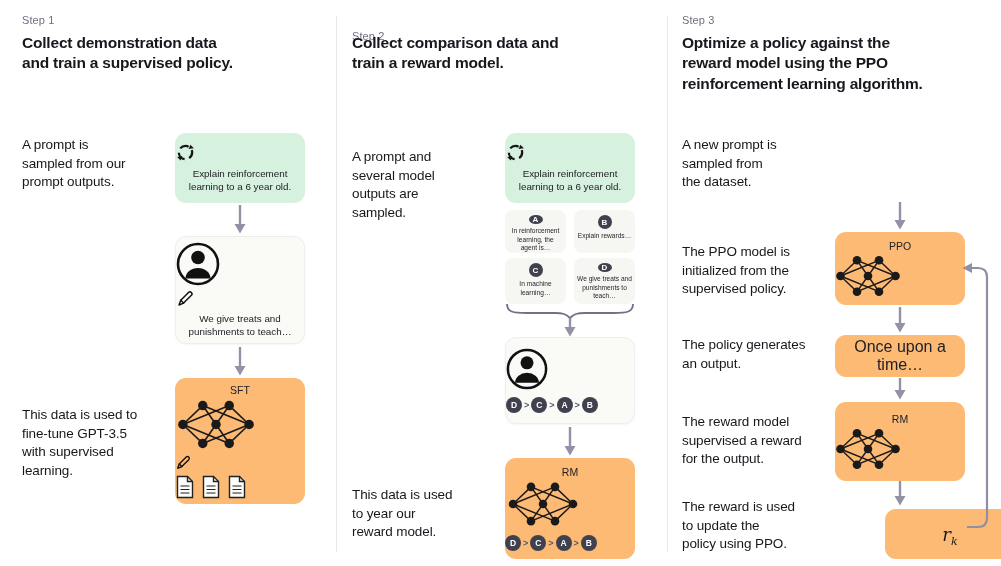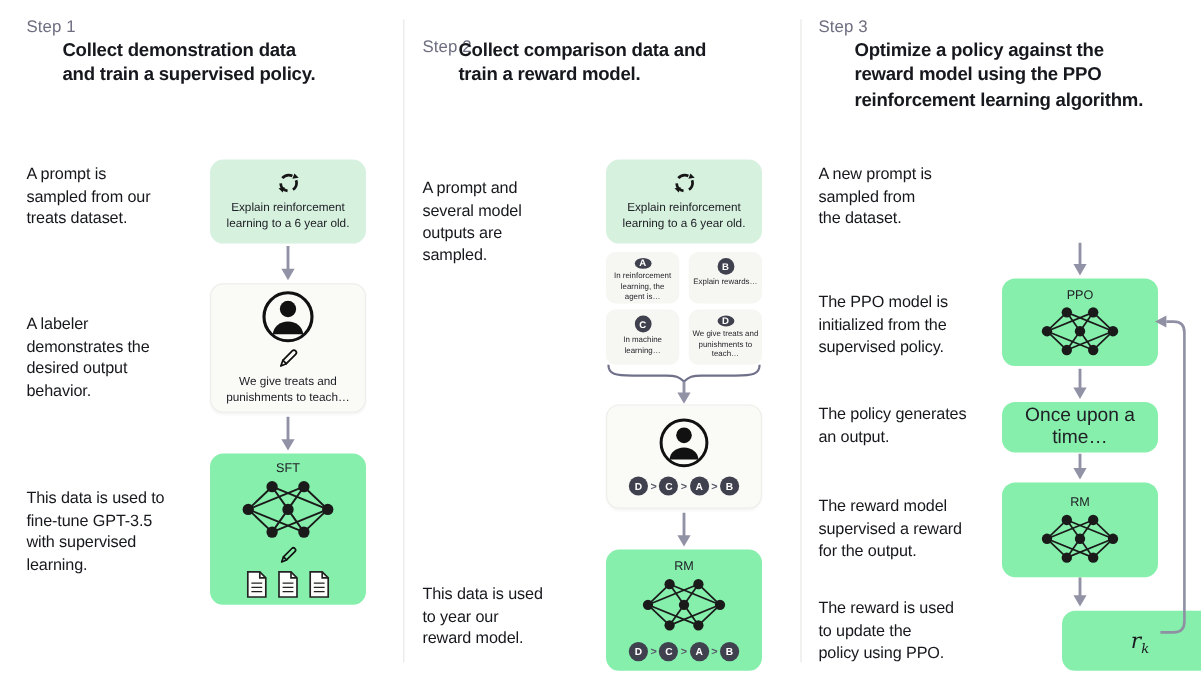--- a/index.html
+++ b/index.html
@@ -1,25 +1,25 @@
 <!DOCTYPE html>
 <html><head>
 <meta charset="utf-8">
 <style>
   * { margin:0; padding:0; box-sizing:border-box; }
   html,body { background:#ffffff; }
   body { font-family:"Liberation Sans", sans-serif; color:#1f2026; }
   .page { position:relative; width:1001px; height:566px; background:#fff; overflow:hidden; }
   .divider { position:absolute; top:16px; height:536px; width:1px; background:#e8e8e5; }
-  .step-label { position:absolute; font-size:14px; color:#6e6e80; letter-spacing:.1px; }
-  .title { position:absolute; font-size:15.5px; font-weight:bold; color:#17181d; line-height:1.32; white-space:pre-line; letter-spacing:-.2px;margin-left:30px; }
+  .step-label { position:absolute; font-size:11px; color:#6e6e80; letter-spacing:.1px; }
+  .title { position:absolute; font-size:15.5px; font-weight:bold; color:#17181d; line-height:1.32; white-space:pre-line; letter-spacing:-.2px; }
   .stage-text { position:absolute; font-size:13.5px; color:#17181d; line-height:1.38; white-space:pre-line; letter-spacing:-.1px; }
-  .box { position:absolute; width:130px; border-radius:11px; display:flex; flex-direction:column; align-items:center; justify-content:center; text-align:center; }
+  .box { position:absolute; width:130px; border-radius:11px; display:flex; flex-direction:column; justify-content:center; text-align:center; }
   .green { background:#d7f1df; }
-  .gray  { background:#86efac; }
+  .gray  { background:#fdba74; }
   .light { background:#fafaf7; border:1px solid #eeeeea; box-shadow:0 1px 2px rgba(0,0,0,.04); }
   .caption { font-size:9.8px; color:#202127; line-height:1.32; white-space:pre-line; margin-top:5px; }
   .model-label { font-size:10.5px; color:#202127; margin-bottom:2px; }
   .varrow { position:absolute; }
   .out-box { position:absolute; width:61px; background:#f6f6f3; border-radius:8px; display:flex; flex-direction:column; align-items:center; padding:5px 3px 4px; }
   .out-letter { width:14px; height:14px; border-radius:50%; background:#40414f; color:#fff; font-size:8px; font-weight:bold; display:flex; align-items:center; justify-content:center; }
   .out-text { font-size:6.6px; line-height:1.3; text-align:center; white-space:pre-line; margin-top:3px; color:#26272b; }
   .ranking { display:flex; align-items:center; margin-top:7px; }
   .rk-circle { width:16px; height:16px; border-radius:50%; background:#40414f; color:#fff; font-size:8.5px; font-weight:bold; display:flex; align-items:center; justify-content:center; }
   .rk-sep { font-size:9px; color:#565869; font-weight:bold; margin:0 2px; }
@@ -35,44 +35,40 @@
 
   <div class="divider" style="left:336px"></div>
   <div class="divider" style="left:667px"></div>
 
   <div class="step-label" style="left:22px; top:14px">Step 1</div>
   <div class="title" style="left:22px; top:33px; width:300px">Collect demonstration data
 and train a supervised policy.</div>
 
   <div class="stage-text" style="left:22px; top:136px; width:150px">A prompt is
 sampled from our
-treats dataset.</div>
+prompt outputs.</div>
   <div class="box green" style="left:175px; top:133px; height:70px">
     <span>
       <svg width="21" height="21" viewBox="0 0 24 24">
         <circle cx="12" cy="12" r="7.6" stroke="#161616" stroke-width="2.6" fill="none" stroke-dasharray="10.5 5.4" stroke-dashoffset="3"></circle>
         <polygon points="17.6,3.0 21.6,7.0 15.6,7.9" fill="#161616"></polygon>
         <polygon points="6.4,21.0 2.4,17.0 8.4,16.1" fill="#161616"></polygon>
       </svg>
     </span>
     <div class="caption">Explain reinforcement
 learning to a 6 year old.</div>
   </div>
 
   <div class="varrow" style="left:233px; top:205px">
     <svg width="14" height="29" viewBox="0 0 14 29">
         <line x1="7" y1="0" x2="7" y2="20" stroke="#9292a6" stroke-width="2.4"></line>
         <polygon points="1.5,19 12.5,19 7,28.5" fill="#9292a6"></polygon>
       </svg>
   </div>
 
-  <div class="stage-text" style="left:22px; top:261px; width:150px">A labeler
-demonstrates the
-desired output
-behavior.</div>
   <div class="box light" style="left:175px; top:236px; height:108px">
     <span>
       <svg width="44" height="44" viewBox="0 0 44 44">
         <circle cx="22" cy="22" r="20" fill="none" stroke="#111" stroke-width="2.6"></circle>
         <circle cx="22" cy="15.5" r="6.8" fill="#111"></circle>
         <path d="M9.5 36.5 a12.5 10.5 0 0 1 25 0 z" fill="#111"></path>
       </svg>
     </span>
     <span style="margin-top:3px">
       <svg width="19" height="19" viewBox="0 0 22 22" fill="none" stroke="#111" stroke-width="1.7" stroke-linejoin="round" stroke-linecap="round">

